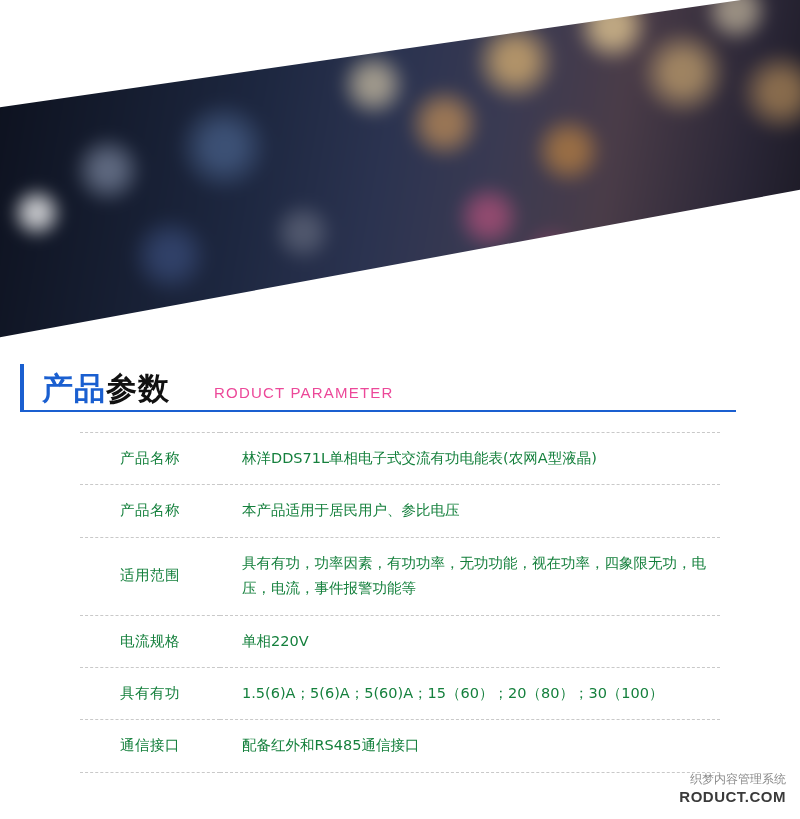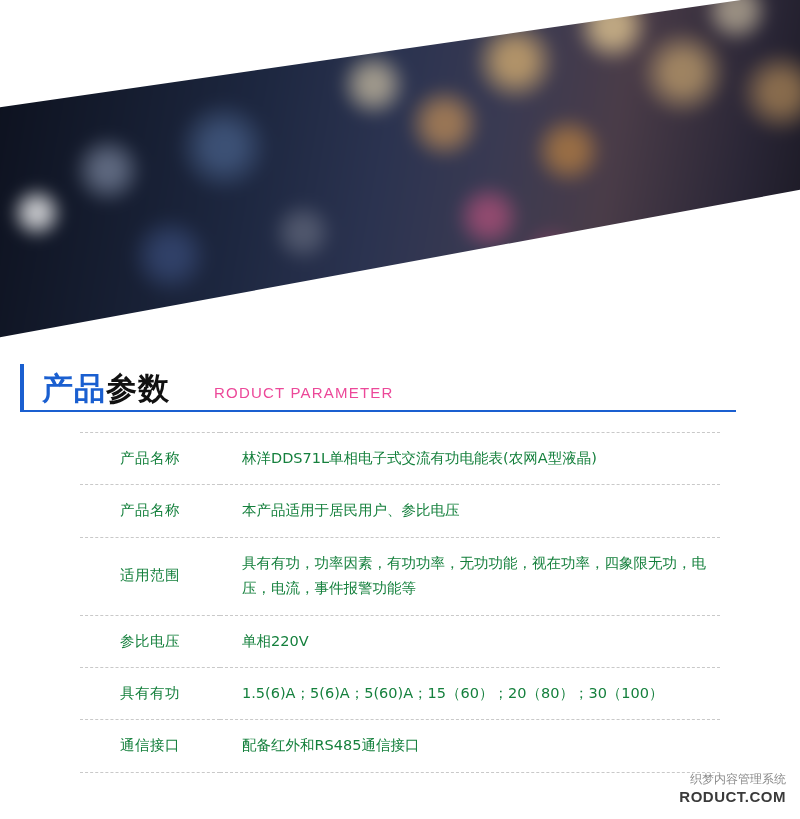--- a/index.html
+++ b/index.html
@@ -190,21 +190,21 @@
     </tr>
     <tr>
       <td class="k">产品名称</td>
       <td class="v">本产品适用于居民用户、参比电压</td>
     </tr>
     <tr>
       <td class="k">适用范围</td>
       <td class="v">具有有功，功率因素，有功功率，无功功能，视在功率，四象限无功，电压，电流，事件报警功能等</td>
     </tr>
     <tr>
-      <td class="k">参比电压</td>
+      <td class="k">电流规格</td>
       <td class="v">单相220V</td>
     </tr>
     <tr>
       <td class="k">具有有功</td>
       <td class="v">1.5(6)A；5(6)A；5(60)A；15（60）；20（80）；30（100）</td>
     </tr>
     <tr>
       <td class="k">通信接口</td>
       <td class="v">配备红外和RS485通信接口</td>
     </tr>

